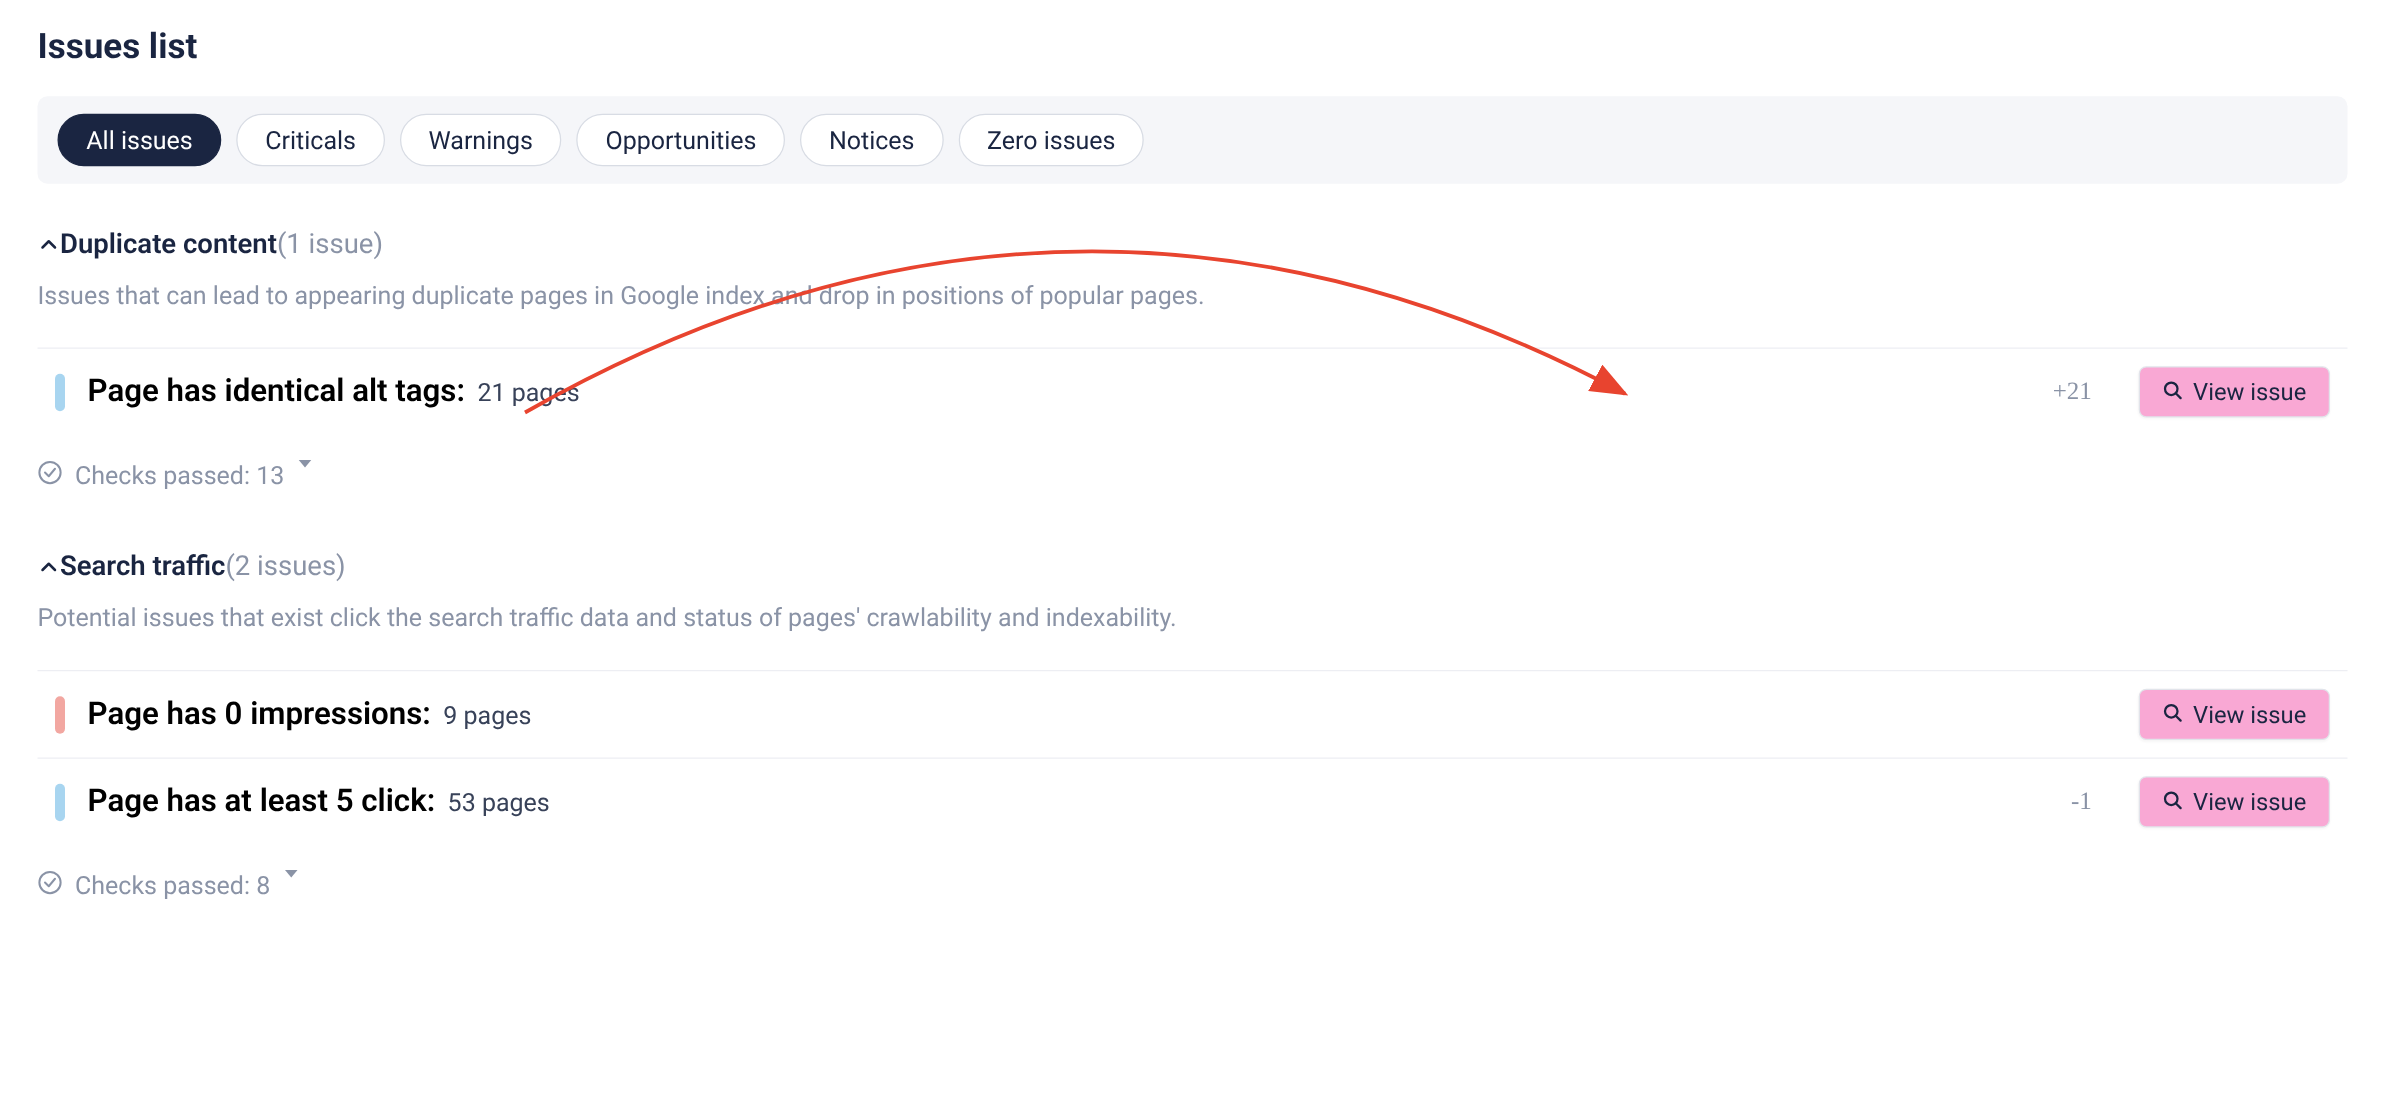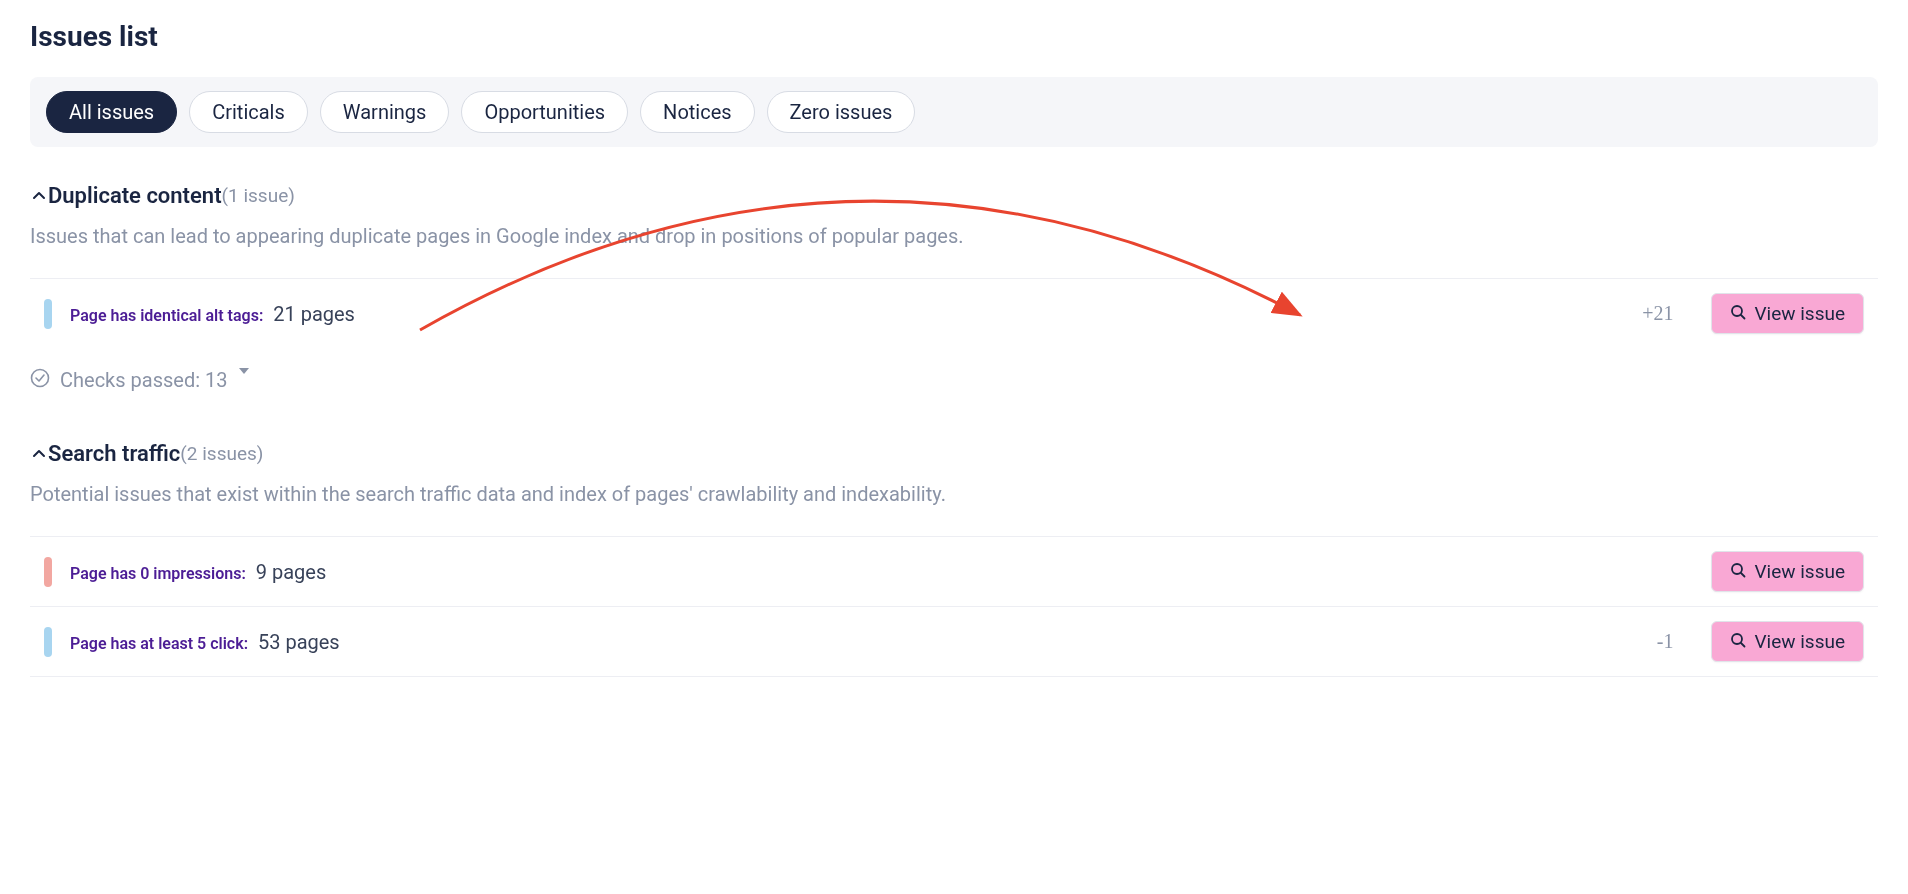--- a/index.html
+++ b/index.html
@@ -59,21 +59,21 @@
       display: inline-flex;
       align-items: center;
       justify-content: center;
     }
     .section-header-title {
       font-size: 22px;
       font-weight: 600;
       color: #1a2541;
     }
     .section-header-count {
-      font-size: 19px;
+      font-size: 22px;
       font-weight: 400;
       color: #8a93a6;
     }
     .section-desc {
       font-size: 20px;
       color: #8a93a6;
       margin-bottom: 28px;
       line-height: 1.4;
     }
     .issue-row {
@@ -92,23 +92,23 @@
       border-radius: 4px;
       flex-shrink: 0;
     }
     .severity-blue {
       background: #a8d5f0;
     }
     .severity-red {
       background: #f2a7a1;
     }
     .issue-title {
-      font-size: 16px;
+      font-size: 25px;
       font-weight: 600;
-      color: #4c1d95;
+      color: #000000;
     }
     .issue-pages {
       font-size: 20px;
       color: #384259;
       margin-left: 6px;
     }
     .issue-spacer {
       flex: 1;
     }
     .issue-delta {
@@ -218,21 +218,21 @@
   <div class="section">
     <div class="section-header">
       <span class="chevron-up">
         <svg width="16" height="16" viewBox="0 0 16 16" fill="none">
           <path d="M3 10 L8 5 L13 10" stroke="#1a2541" stroke-width="2" fill="none" stroke-linecap="round" stroke-linejoin="round"></path>
         </svg>
       </span>
       <span class="section-header-title">Search traffic</span>
       <span class="section-header-count">(2 issues)</span>
     </div>
-    <p class="section-desc">Potential issues that exist within the search traffic data and index of pages' crawlability and indexability.</p>
+    <p class="section-desc">Potential issues that exist click the search traffic data and status of pages' crawlability and indexability.</p>
 
     <div class="issue-row">
       <div class="severity-bar severity-red"></div>
       <div>
         <span class="issue-title">Page has 0 impressions:</span>
         <span class="issue-pages">9 pages</span>
       </div>
       <div class="issue-spacer"></div>
       <span class="issue-delta"></span>
       <button class="view-issue-btn">
@@ -258,20 +258,30 @@
         <span>
           <svg width="16" height="16" viewBox="0 0 16 16" fill="none">
             <circle cx="7" cy="7" r="5" stroke="#1a2541" stroke-width="1.8"></circle>
             <line x1="11" y1="11" x2="14.5" y2="14.5" stroke="#1a2541" stroke-width="1.8" stroke-linecap="round"></line>
           </svg>
         </span>
         <span>View issue</span>
       </button>
     </div>
 
+    <div class="checks-passed">
+      <span>
+        <svg width="20" height="20" viewBox="0 0 20 20" fill="none">
+          <circle cx="10" cy="10" r="8.5" stroke="#8a93a6" stroke-width="1.6"></circle>
+          <path d="M6 10 L9 13 L14 7" stroke="#8a93a6" stroke-width="1.6" fill="none" stroke-linecap="round" stroke-linejoin="round"></path>
+        </svg>
+      </span>
+      <span>Checks passed: 8</span>
+      <span class="dropdown-caret"></span>
+    </div>
   </div>
 
   <svg class="annotation-arrow" style="left:370px; top:120px; width:930px; height:200px;" viewBox="0 0 930 200">
     <defs>
       <marker id="arrowhead" markerWidth="10" markerHeight="8" refX="9" refY="4" orient="auto">
         <polygon points="0 0, 10 4, 0 8" fill="#e8442f"></polygon>
       </marker>
     </defs>
     <path d="M 20 190 Q 460 -60 900 175" stroke="#e8442f" stroke-width="3" fill="none" marker-end="url(#arrowhead)"></path>
   </svg>

